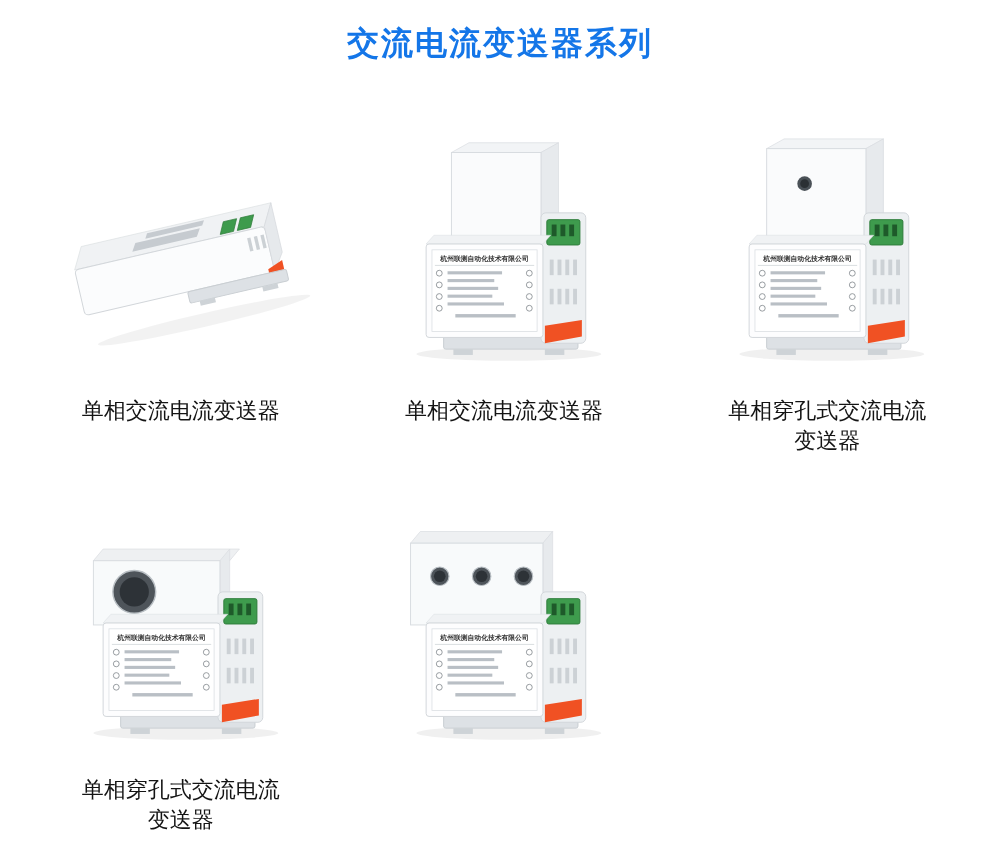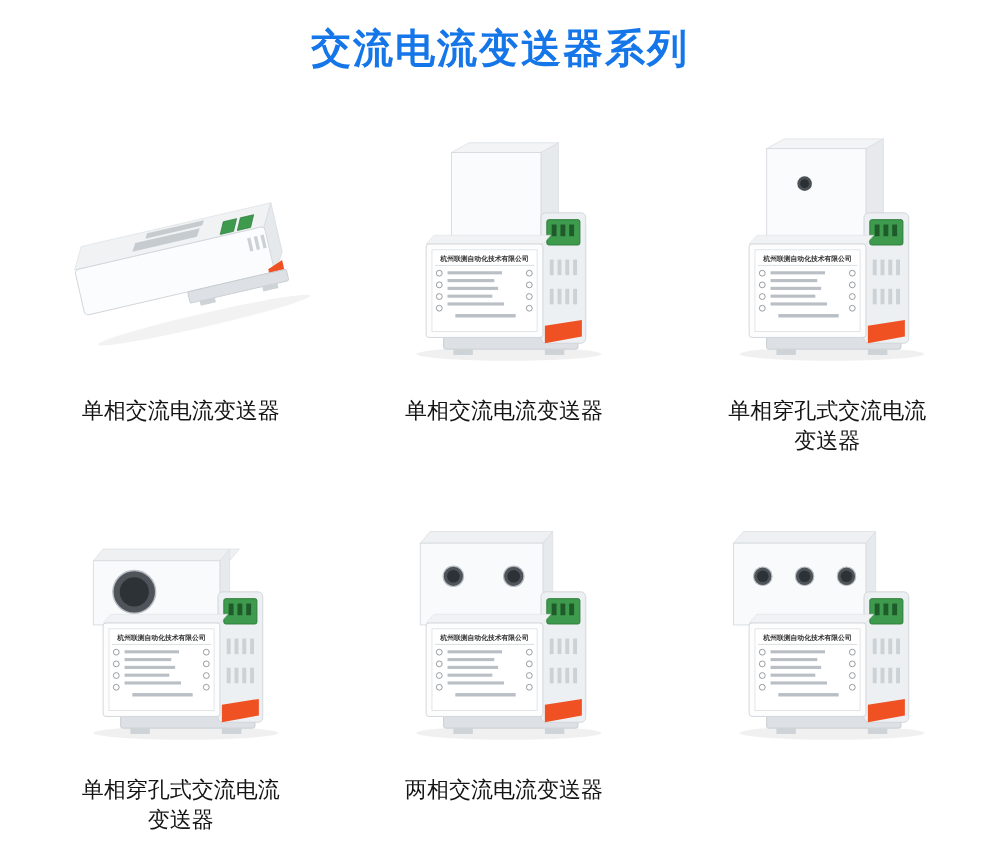--- a/index.html
+++ b/index.html
@@ -4,21 +4,21 @@
 <style>
   html,body{margin:0;padding:0;background:#ffffff;}
   body{
     width:1000px;height:854px;overflow:hidden;
     font-family:"Liberation Sans","DejaVu Sans",sans-serif;
     -webkit-font-smoothing:antialiased;
   }
   .page{width:1000px;height:854px;position:relative;background:#ffffff;}
   .title{
     margin:0;padding-top:26px;height:62px;
-    text-align:center;font-size:40px;font-weight:bold;
+    text-align:center;font-size:32px;font-weight:bold;
     color:#1476e8;letter-spacing:2px;line-height:1.1;
   }
   .grid{
     display:grid;
     grid-template-columns:repeat(3,1fr);
     column-gap:14px;row-gap:22px;
     padding:10px 18px 0 26px;
   }
   .cell{margin:0;display:flex;flex-direction:column;align-items:center;}
   .imgbox{width:100%;height:292px;display:flex;align-items:center;justify-content:center;}
@@ -181,41 +181,20 @@
           <g>
             <circle cx="102" cy="118" r="22" fill="#4e545a" stroke="#b9bfc4" stroke-width="1.5"></circle>
             <circle cx="102" cy="118" r="15" fill="#2d3237"></circle>
           </g>
           <use href="#sym-base"></use>
         </svg>
       </div>
       <figcaption class="caption">单相穿孔式交流电流变送器</figcaption>
     </figure>
 
-    <figure class="cell">
-      <div class="imgbox">
-        <svg viewBox="0 0 300 300">
-          <g>
-            <polygon points="64,68 190,68 200,56 74,56" fill="#eef0f2" stroke="#d8dce0" stroke-width="0.7"></polygon>
-            <polygon points="190,68 200,56 200,122 190,122" fill="#e7eaed" stroke="#d8dce0" stroke-width="0.7"></polygon>
-            <rect x="64" y="68" width="126" height="84" fill="#f8fafb" stroke="#d8dce0"></rect>
-          </g>
-          <g>
-            <circle cx="98" cy="102" r="10.5" fill="#4e545a" stroke="#b9bfc4" stroke-width="1.2"></circle>
-            <circle cx="98" cy="102" r="6.5" fill="#2d3237"></circle>
-          </g>
-          <g>
-            <circle cx="160" cy="102" r="10.5" fill="#4e545a" stroke="#b9bfc4" stroke-width="1.2"></circle>
-            <circle cx="160" cy="102" r="6.5" fill="#2d3237"></circle>
-          </g>
-          <use href="#sym-base"></use>
-        </svg>
-      </div>
-      <figcaption class="caption">两相交流电流变送器</figcaption>
-    </figure>
 
     <figure class="cell">
       <div class="imgbox">
         <svg viewBox="0 0 300 300">
           <g>
             <polygon points="54,68 190,68 200,56 64,56" fill="#eef0f2" stroke="#d8dce0" stroke-width="0.7"></polygon>
             <polygon points="190,68 200,56 200,122 190,122" fill="#e7eaed" stroke="#d8dce0" stroke-width="0.7"></polygon>
             <rect x="54" y="68" width="136" height="84" fill="#f8fafb" stroke="#d8dce0"></rect>
           </g>
           <g>

